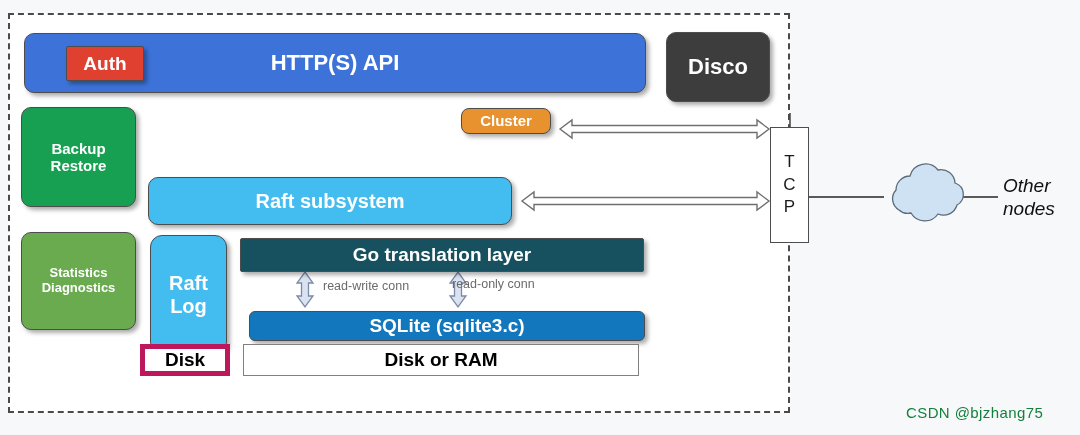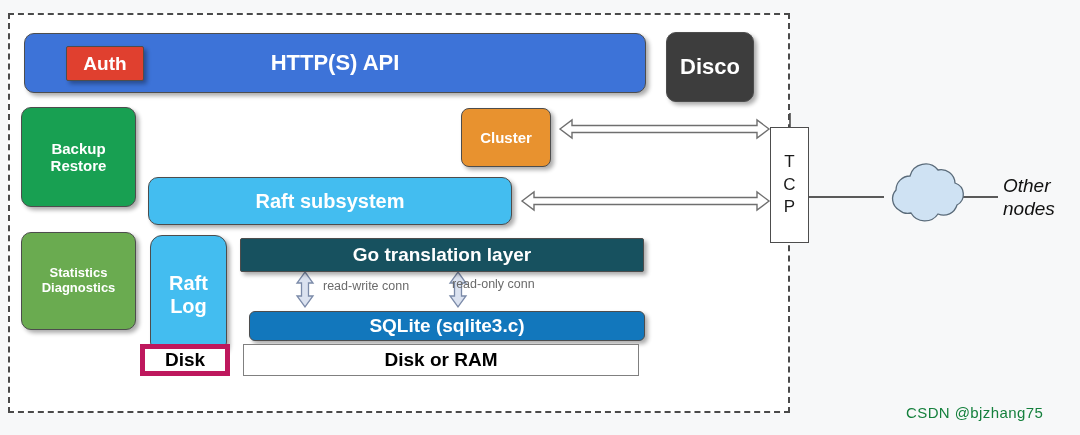--- a/index.html
+++ b/index.html
@@ -47,33 +47,33 @@
     background: #3d73d8;
     font-size: 22px;
   }
   #auth {
     left: 66px; top: 46px; width: 78px; height: 35px;
     background: #e0402f;
     font-size: 19px;
     border-radius: 2px;
   }
   #disco {
-    left: 666px; top: 32px; width: 88px; height: 70px;
+    left: 666px; top: 32px; width: 104px; height: 70px;
     border-radius: 10px;
     background: #3d3d3d;
     font-size: 22px;
   }
   #backup-restore {
     left: 21px; top: 107px; width: 115px; height: 100px;
     border-radius: 10px;
     background: #18a052;
     font-size: 15px;
   }
   #cluster {
-    left: 461px; top: 108px; width: 90px; height: 59px;
+    left: 461px; top: 108px; width: 90px; height: 26px;
     border-radius: 8px;
     background: #e8922f;
     font-size: 15px;
   }
   #raft-subsystem {
     left: 148px; top: 177px; width: 364px; height: 48px;
     border-radius: 10px;
     background: #43bdf0;
     font-size: 20px;
   }

